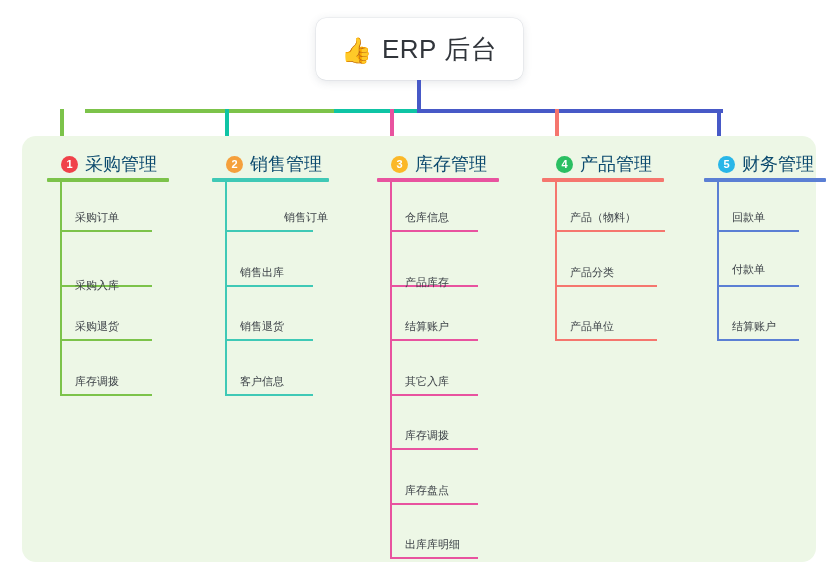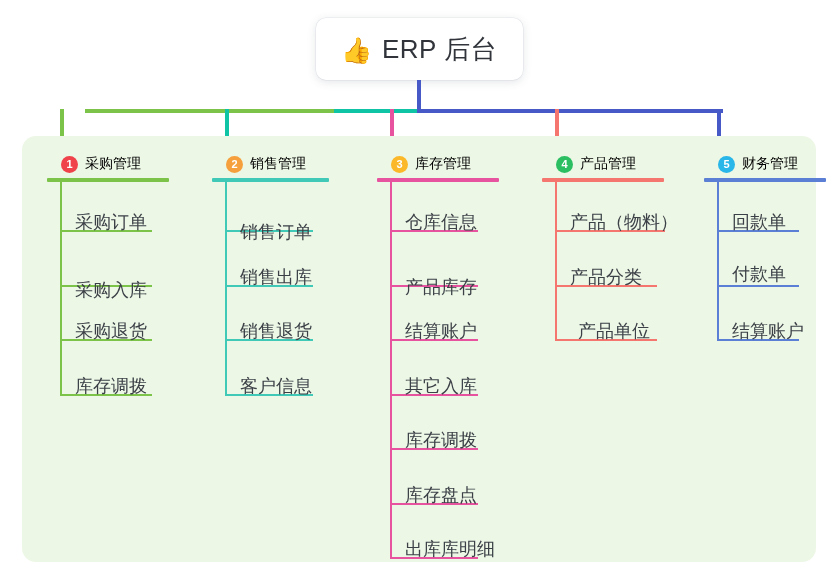--- a/index.html
+++ b/index.html
@@ -76,22 +76,22 @@
     width:17px;height:17px;border-radius:50%;
     color:#ffffff;
     font-size:11px;
     line-height:17px;
     text-align:center;
     font-weight:bold;
     flex:0 0 auto;
     margin-right:7px;
   }
   .col-title{
-    font-size:14px;
-    color:#000000;
+    font-size:18px;
+    color:#0c4a6e;
     white-space:nowrap;
   }
   .head-rule{
     position:absolute;
     left:0;
     height:4px;
     border-radius:1px;
   }
 
   
@@ -101,21 +101,21 @@
     width:2px;
   }
   .item{
     position:absolute;
     left:13px;
     height:2px;
   }
   .item-label{
     position:absolute;
     left:28px;
-    font-size:18px;
+    font-size:11px;
     color:#3c4147;
     white-space:nowrap;
     transform:translateY(-20px);
   }
 </style>
 </head>
 <body>
 
 <div id="root">
 
@@ -158,21 +158,21 @@
           <div class="item-label" style="top: 257.5px;">库存调拨</div>
         </div>
         <div class="col" style="left: 190px;">
           <div class="col-head" style="top: 14px; position: absolute;">
             <span class="badge" style="background: rgb(245, 160, 60);">2</span>
             <span class="col-title">销售管理</span>
           </div>
           <div class="head-rule" style="top: 42px; width: 117px; background: rgb(63, 201, 182);"></div>
           <div class="spine" style="top: 46px; height: 213.5px; background: rgb(63, 201, 182);"></div>
           <div class="item" style="top: 94px; width: 88px; background: rgb(63, 201, 182);"></div>
-          <div class="item-label" style="top: 104px;">销售订单</div>
+          <div class="item-label" style="top: 94px; margin-left: 44px;">销售订单</div>
           <div class="item" style="top: 148.5px; width: 88px; background: rgb(63, 201, 182);"></div>
           <div class="item-label" style="top: 148.5px;">销售出库</div>
           <div class="item" style="top: 203px; width: 88px; background: rgb(63, 201, 182);"></div>
           <div class="item-label" style="top: 203px;">销售退货</div>
           <div class="item" style="top: 257.5px; width: 88px; background: rgb(63, 201, 182);"></div>
           <div class="item-label" style="top: 257.5px;">客户信息</div>
         </div>
         <div class="col" style="left: 355px;">
           <div class="col-head" style="top: 14px; position: absolute;">
             <span class="badge" style="background: rgb(251, 184, 40);">3</span>
@@ -200,21 +200,21 @@
             <span class="badge" style="background: rgb(43, 191, 98);">4</span>
             <span class="col-title">产品管理</span>
           </div>
           <div class="head-rule" style="top: 42px; width: 122px; background: rgb(245, 118, 110);"></div>
           <div class="spine" style="top: 46px; height: 159px; background: rgb(245, 118, 110);"></div>
           <div class="item" style="top: 94px; width: 110px; background: rgb(245, 118, 110);"></div>
           <div class="item-label" style="top: 94px;">产品（物料）</div>
           <div class="item" style="top: 148.5px; width: 102px; background: rgb(245, 118, 110);"></div>
           <div class="item-label" style="top: 148.5px;">产品分类</div>
           <div class="item" style="top: 203px; width: 102px; background: rgb(245, 118, 110);"></div>
-          <div class="item-label" style="top: 203px; margin-left: 8px;">产品单位</div>
+          <div class="item-label" style="top: 203px;">产品单位</div>
         </div>
         <div class="col" style="left: 682px;">
           <div class="col-head" style="top: 14px; position: absolute;">
             <span class="badge" style="background: rgb(41, 182, 232);">5</span>
             <span class="col-title">财务管理</span>
           </div>
           <div class="head-rule" style="top: 42px; width: 122px; background: rgb(91, 127, 212);"></div>
           <div class="spine" style="top: 46px; height: 159px; background: rgb(91, 127, 212);"></div>
           <div class="item" style="top: 94px; width: 82px; background: rgb(91, 127, 212);"></div>
           <div class="item-label" style="top: 94px;">回款单</div>

